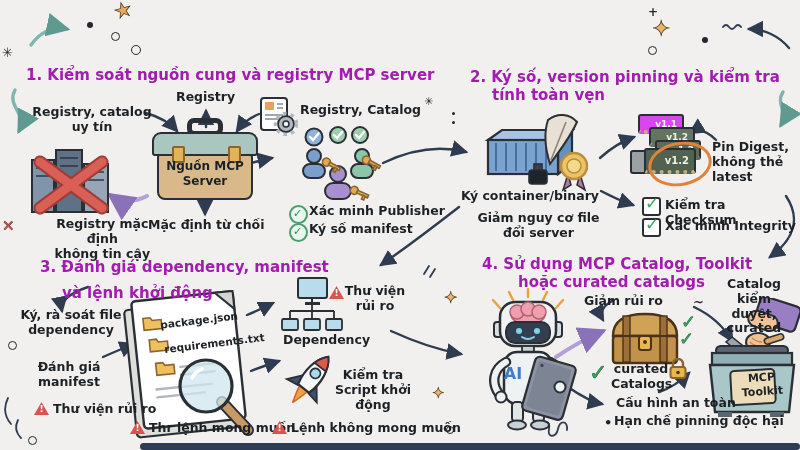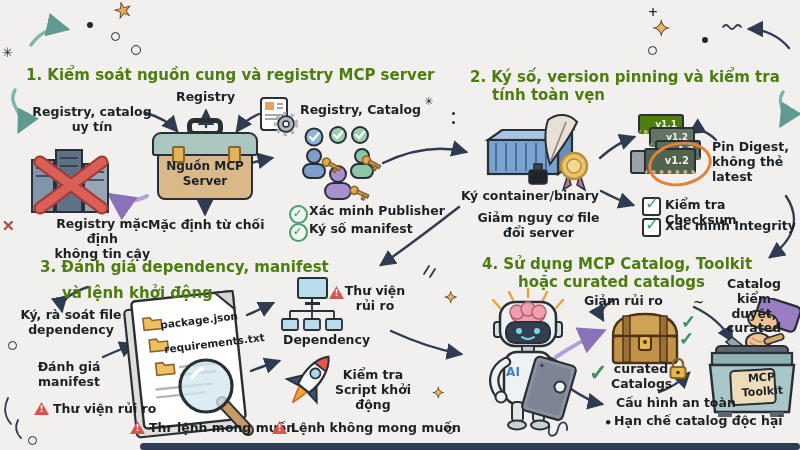--- a/index.html
+++ b/index.html
@@ -1,21 +1,21 @@
 <!DOCTYPE html>
 <html><head>
 <meta charset="utf-8">
 <style>
   html,body{margin:0;padding:0;}
   body{font-family:"DejaVu Sans",sans-serif;}
   #canvas{position:relative;width:800px;height:450px;background:#f1f0ee;overflow:hidden;color:#1c2126;}
   .abs{position:absolute;}
   .lb{position:absolute;font-size:12.5px;font-weight:600;line-height:1.18;color:#1c2126;white-space:pre-line;z-index:4;}
   .c{text-align:center;}
-  .hd{position:absolute;font-size:15px;font-weight:700;color:#4d7c0f;white-space:nowrap;z-index:4;}
+  .hd{position:absolute;font-size:15px;font-weight:700;color:#a21caf;white-space:nowrap;z-index:4;}
   .glyph{position:absolute;line-height:1;z-index:2;}
   .dot{position:absolute;background:#23282e;border-radius:50%;z-index:2;}
   .ring{position:absolute;border:1.6px solid #23282e;border-radius:50%;background:transparent;z-index:2;}
   .warn{position:absolute;width:15px;height:13px;background:#d9534f;clip-path:polygon(50% 0,100% 100%,0 100%);z-index:4;}
   .warn b{display:block;text-align:center;color:#fff;font-size:9px;line-height:13px;font-weight:700;margin-top:1px;}
   .ckbox{position:absolute;width:15px;height:15px;background:#fff;border:2.2px solid #2a2f36;border-radius:3px;z-index:3;}
   .ckbox span{position:absolute;left:1px;top:-6px;font-size:17px;font-weight:800;color:#3fa564;}
   .ckcircle{position:absolute;width:15px;height:15px;border:2px solid #4a9e6e;background:#eaf6ee;border-radius:50%;z-index:3;}
   .ckcircle span{position:absolute;left:2px;top:0px;font-size:11px;font-weight:800;color:#2f8a55;}
   .bigcheck{position:absolute;font-weight:800;color:#3fa564;z-index:4;-webkit-text-stroke:0.6px #1f6a3e;}
@@ -234,21 +234,21 @@
       <polygon points="98,62 103,78 95,73" fill="#b07ba0" stroke="#2a2f36" stroke-width="1.5"></polygon>
       <circle cx="92" cy="54" r="13" fill="#ecc368" stroke="#b8903c" stroke-width="2.5"></circle>
       <circle cx="92" cy="54" r="7" fill="#f4d88c" stroke="#b8903c" stroke-width="1.5"></circle>
     </g>
   </svg>
   <div class="lb" style="left:461px;top:189px;">Ký container/binary</div>
   <div class="lb c" style="left:476px;top:211px;width:125px;">Giảm nguy cơ file
 đổi server</div>
 
   <div class="icon" style="left:630px;top:106px;width:80px;height:72px;">
-    <div class="chip" style="left:8px;top:8px;width:46px;height:20px;background:#4d7c0f;"><span>v1.1</span></div>
+    <div class="chip" style="left:8px;top:8px;width:46px;height:20px;background:#d946ef;"><span>v1.1</span></div>
     <div class="chip" style="left:19px;top:21px;width:46px;height:20px;background:#647463;"><span>v1.2</span></div>
     <div class="chip" style="left:25px;top:34px;width:46px;height:20px;background:#5c6c5a;"><span>v1.2</span></div>
     <div class="abs" style="left:0px;top:44px;width:62px;height:24px;background:#9aa2a6;border:2px solid #2a2f36;border-radius:3px;box-sizing:border-box;"></div>
     <div class="chip" style="left:14px;top:42px;width:52px;height:26px;background:#526250;font-size:10px;padding-top:5px;"><span>v1.2</span></div>
     <div class="abs" style="left:18px;top:36px;width:58px;height:38px;border:3.5px solid #e0823c;border-radius:50%;transform:rotate(-10deg);z-index:5;"></div>
   </div>
   <div class="lb" style="left:712px;top:140px;">Pin Digest,
 không thẻ latest</div>
 
   <span class="ckbox" style="left:642px;top:197px;">
@@ -374,21 +374,21 @@
     <rect x="55" y="114" width="11" height="20" rx="4" fill="#dfe6e8" stroke="#2a2f36" stroke-width="2"></rect>
     <ellipse cx="39" cy="137" rx="9" ry="4.5" fill="#c8d2d4" stroke="#2a2f36" stroke-width="2"></ellipse>
     <ellipse cx="62" cy="137" rx="9" ry="4.5" fill="#c8d2d4" stroke="#2a2f36" stroke-width="2"></ellipse>
     <g transform="rotate(16 70 100)">
       <rect x="50" y="72" width="42" height="56" rx="5" fill="#8d93a2" stroke="#2a2f36" stroke-width="2.2"></rect>
       <rect x="54" y="76" width="34" height="48" rx="3" fill="#7d8494"></rect>
       <circle cx="58" cy="80" r="1.6" fill="#3a3f4a"></circle>
     </g>
     <circle cx="82" cy="99" r="5.5" fill="#eef2f2" stroke="#2a2f36" stroke-width="2"></circle>
   </svg>
-  <div class="lb c" style="left:495px;top:365px;width:36px;color:#3e7cc8;font-size:12px;font-weight:700;z-index:4;">AI</div>
+  <div class="lb c" style="left:495px;top:365px;width:36px;color:#3e7cc8;font-size:16px;font-weight:700;z-index:4;">AI</div>
 
   <div class="lb" style="left:584px;top:294px;">Giảm rủi ro</div>
 
   <svg class="icon" style="left:606px;top:310px;" width="78" height="58" viewBox="0 0 78 58">
     <path d="M7,26 Q7,4 39,4 Q71,4 71,26 Z" fill="#d0a255" stroke="#4a3318" stroke-width="2.4"></path>
     <rect x="7" y="26" width="64" height="27" rx="3" fill="#c2924a" stroke="#4a3318" stroke-width="2.4"></rect>
     <g fill="#9a7036" stroke="#4a3318" stroke-width="1.4">
       <rect x="17" y="6" width="7" height="46"></rect>
       <rect x="54" y="6" width="7" height="46"></rect>
     </g>
@@ -408,21 +408,21 @@
   <div class="lb c" style="left:611px;top:362px;width:60px;">curated
 Catalogs</div>
   <svg class="icon" style="left:668px;top:358px;" width="20" height="22" viewBox="0 0 20 22">
     <path d="M5,9 V6 a5,5 0 0 1 10,0 V9" fill="none" stroke="#8a6430" stroke-width="2.4"></path>
     <rect x="2.5" y="9" width="15" height="11" rx="2.5" fill="#e8b84f" stroke="#8a6430" stroke-width="2"></rect>
     <circle cx="10" cy="14.5" r="1.8" fill="#4a3318"></circle>
   </svg>
 
   <div class="lb" style="left:616px;top:396px;">Cấu hình an toàn</div>
   <span class="glyph" style="left:604px;top:416px;font-size:13px;font-weight:800;color:#1c2126;z-index:4;">•</span>
-  <div class="lb" style="left:614px;top:414px;">Hạn chế catalog độc hại</div>
+  <div class="lb" style="left:614px;top:414px;">Hạn chế pinning độc hại</div>
 
   <svg class="icon" style="left:704px;top:298px;" width="96" height="124" viewBox="0 0 96 124">
     <g transform="rotate(18 70 18)">
       <rect x="52" y="2" width="42" height="26" rx="5" fill="#9a7ec4" stroke="#2a2f36" stroke-width="2.2"></rect>
       <rect x="46" y="18" width="30" height="16" rx="8" fill="#f2c295" stroke="#2a2f36" stroke-width="2"></rect>
     </g>
     <ellipse cx="54" cy="44" rx="12" ry="9" fill="#f2c295" stroke="#2a2f36" stroke-width="2"></ellipse>
     <g stroke="#b98a5c" stroke-width="1.4" fill="none">
         <path d="M46,44 q4,4 8,4 M48,40 q5,4 10,4"></path>
       </g>

